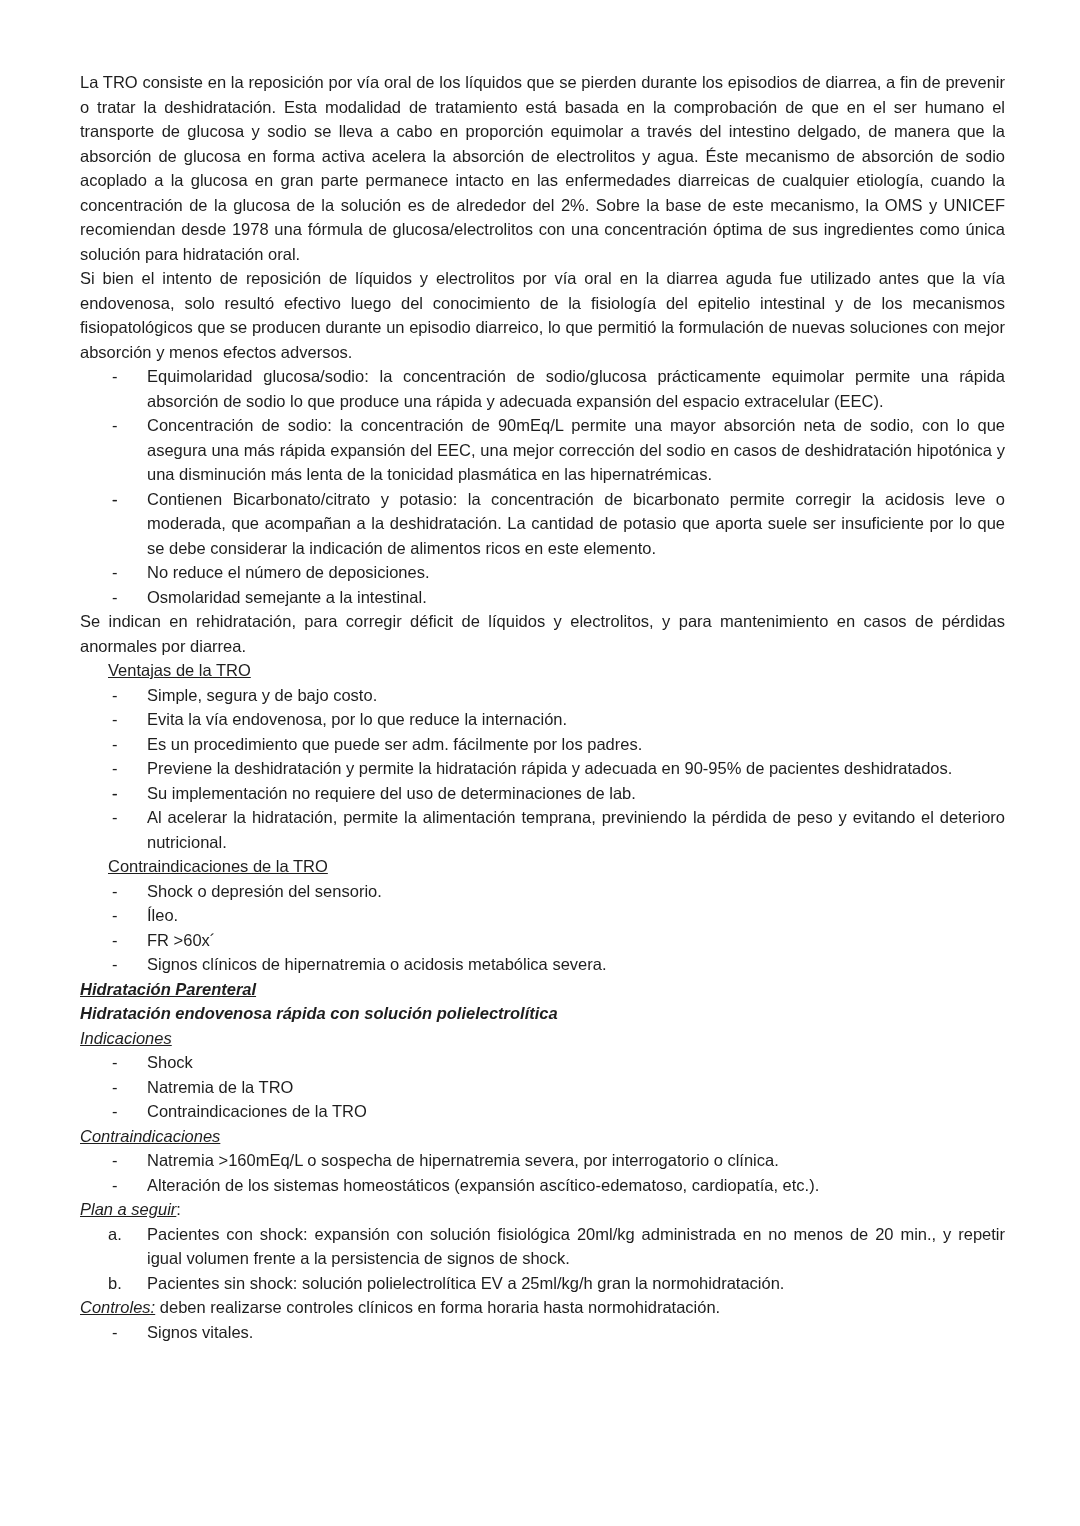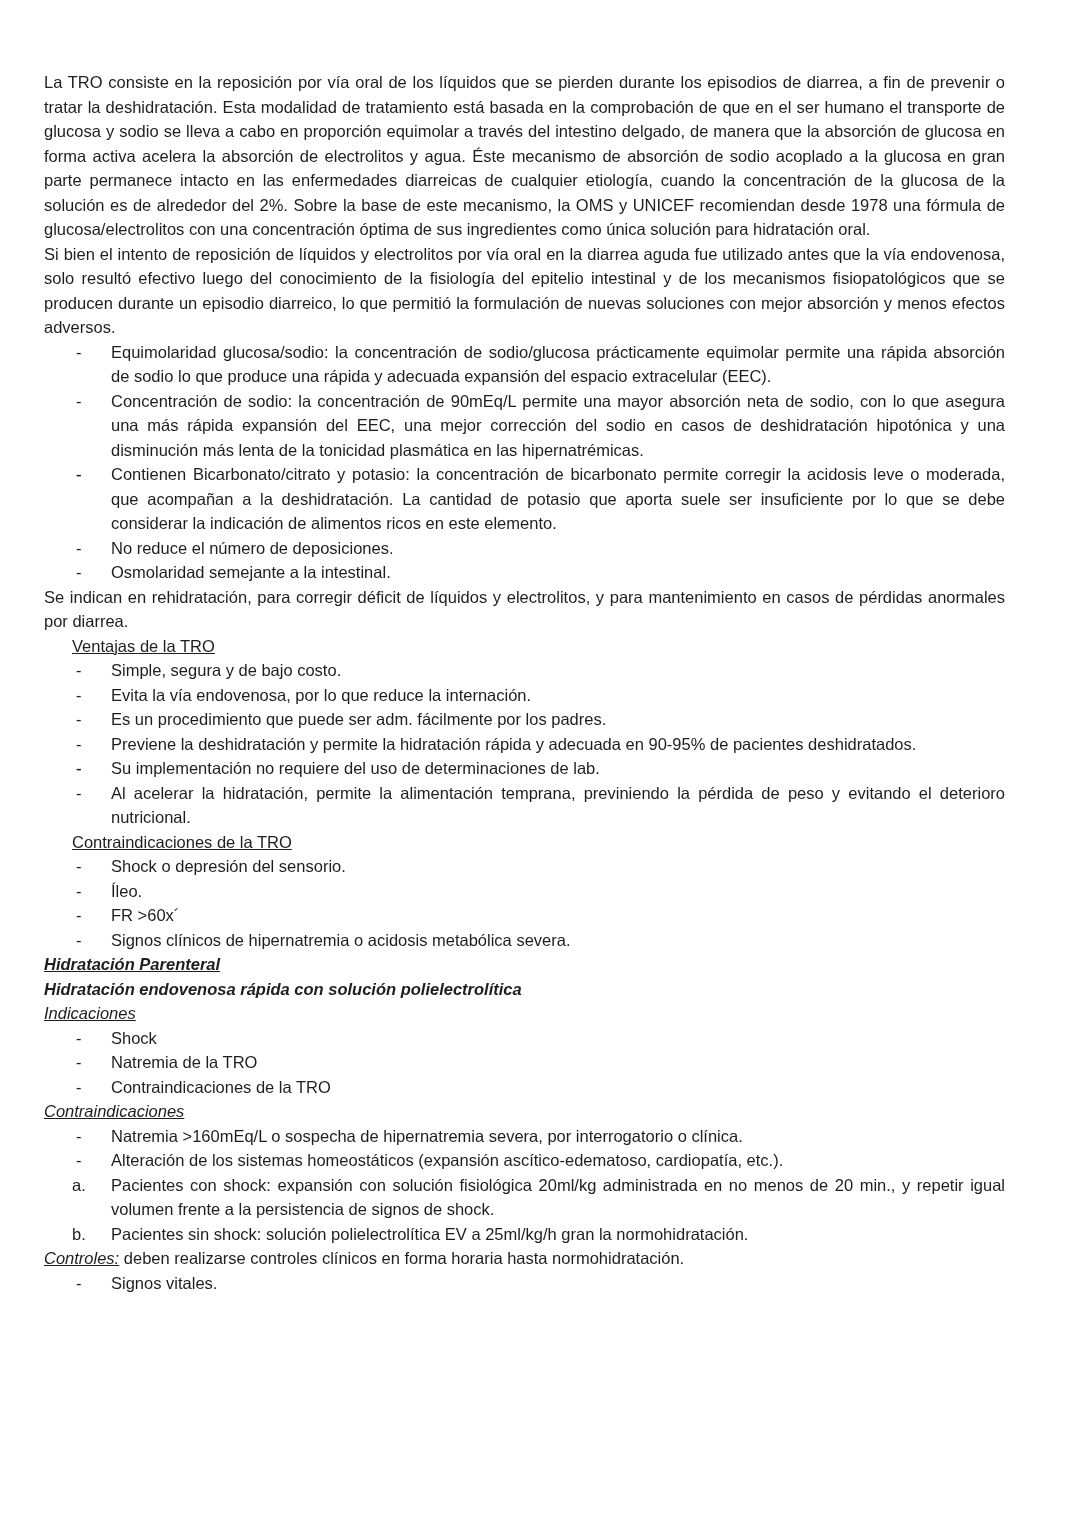--- a/index.html
+++ b/index.html
@@ -5,21 +5,21 @@
   html, body { margin: 0; padding: 0; background: #ffffff; }
   .page {
     width: 1080px;
     height: 1526px;
     background: #ffffff;
     color: #1e1e1e;
     font-family: "Liberation Sans", sans-serif;
     font-size: 16.5px;
     line-height: 24.5px;
     box-sizing: border-box;
-    padding: 70px 75px 0 44px;
+    padding: 70px 75px 0 80px;
     overflow: hidden;
   }
   .para { margin: 0; text-align: justify; }
   .heading { margin: 0; }
   .h-u  { text-decoration: underline; margin-left: 28px; }
   .h-iu { font-style: italic; text-decoration: underline; }
   .h-bi { font-weight: bold; font-style: italic; }
   .h-biu{ font-weight: bold; font-style: italic; text-decoration: underline; }
   ul.blist, ol.llist { list-style: none; margin: 0; padding: 0; }
   li.bitem { position: relative; padding-left: 67px; text-align: justify; }
@@ -77,20 +77,21 @@
     <li class="bitem"><span class="marker">-</span><span>Contraindicaciones de la TRO</span></li>
   </ul>
 
   <p class="heading"><span class="h-iu">Contraindicaciones</span></p>
 
   <ul class="blist">
     <li class="bitem"><span class="marker">-</span><span>Natremia &gt;160mEq/L o sospecha de hipernatremia severa, por interrogatorio o clínica.</span></li>
     <li class="bitem"><span class="marker">-</span><span>Alteración de los sistemas homeostáticos (expansión ascítico-edematoso, cardiopatía, etc.).</span></li>
   </ul>
 
+  <p class="heading"><span class="h-iu">Plan a seguir</span><span>:</span></p>
 
   <ol class="llist">
     <li class="bitem"><span class="lmarker">a.</span><span>Pacientes con shock: expansión con solución fisiológica 20ml/kg administrada en no menos de 20 min., y repetir igual volumen frente a la persistencia de signos de shock.</span></li>
     <li class="bitem"><span class="lmarker">b.</span><span>Pacientes sin shock: solución polielectrolítica EV a 25ml/kg/h gran la normohidratación.</span></li>
   </ol>
 
   <p class="para"><span class="h-iu">Controles:</span><span> deben realizarse controles clínicos en forma horaria hasta normohidratación.</span></p>
 
   <ul class="blist">
     <li class="bitem"><span class="marker">-</span><span>Signos vitales.</span></li>

